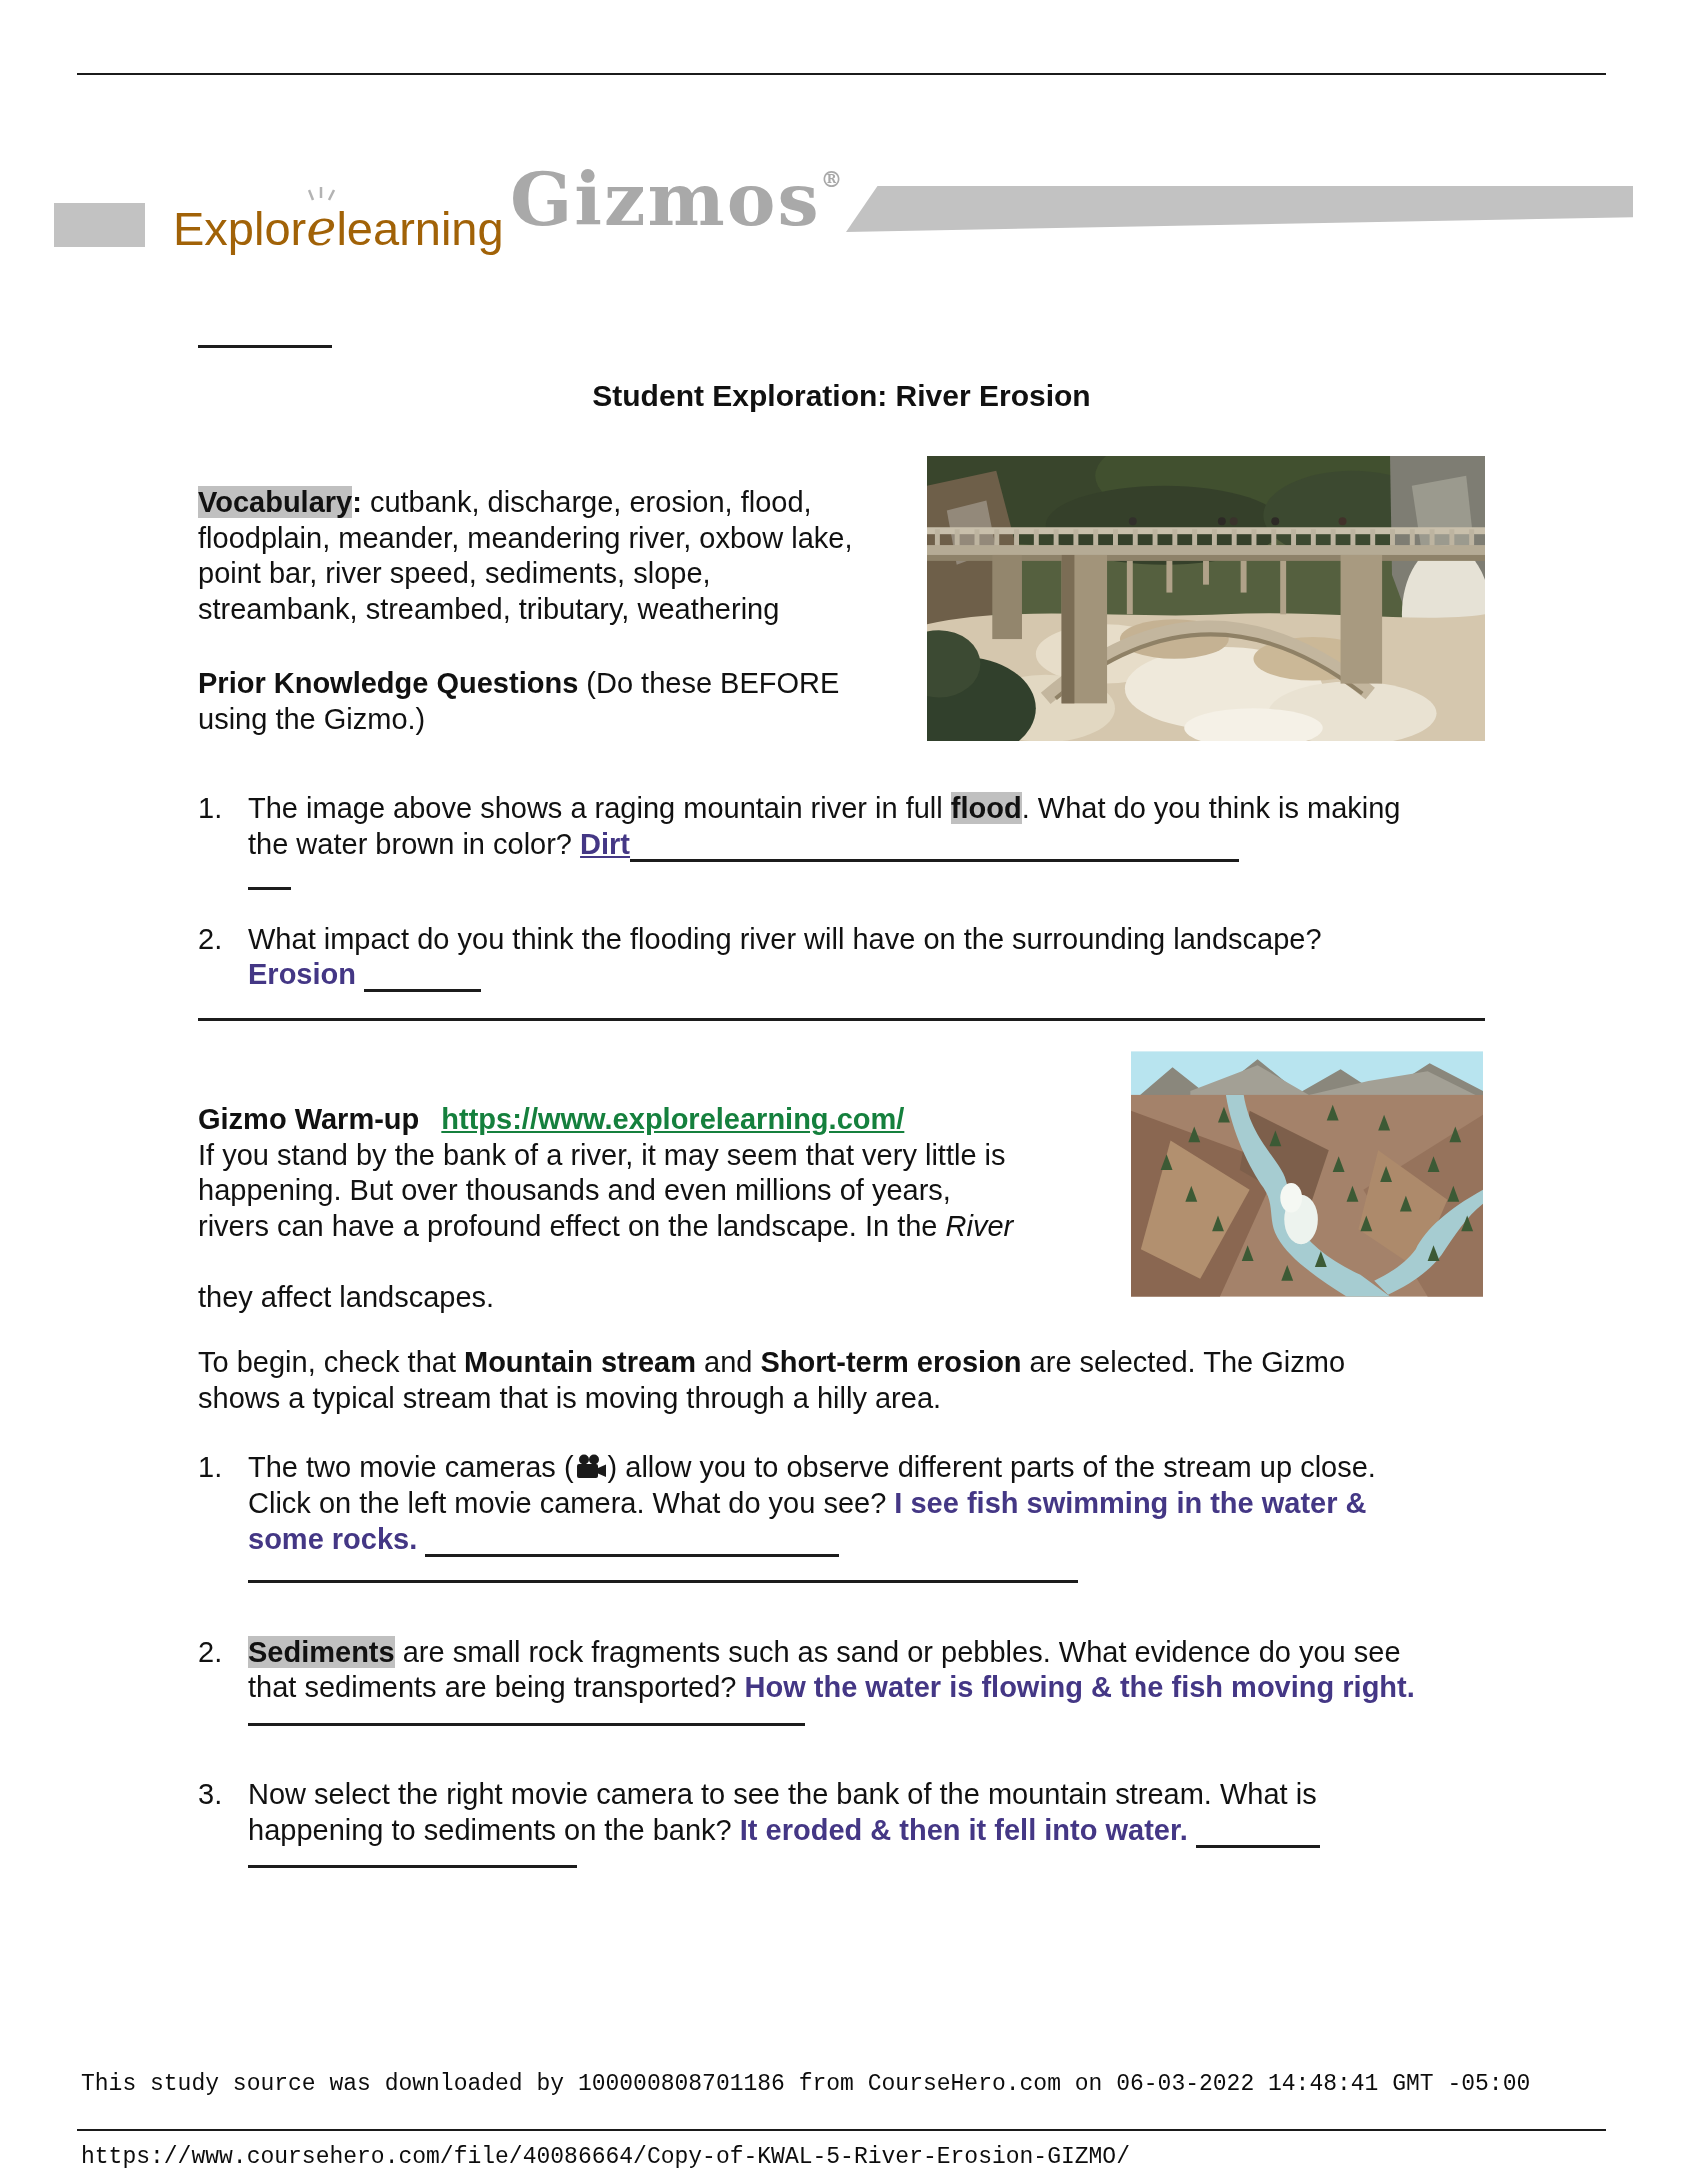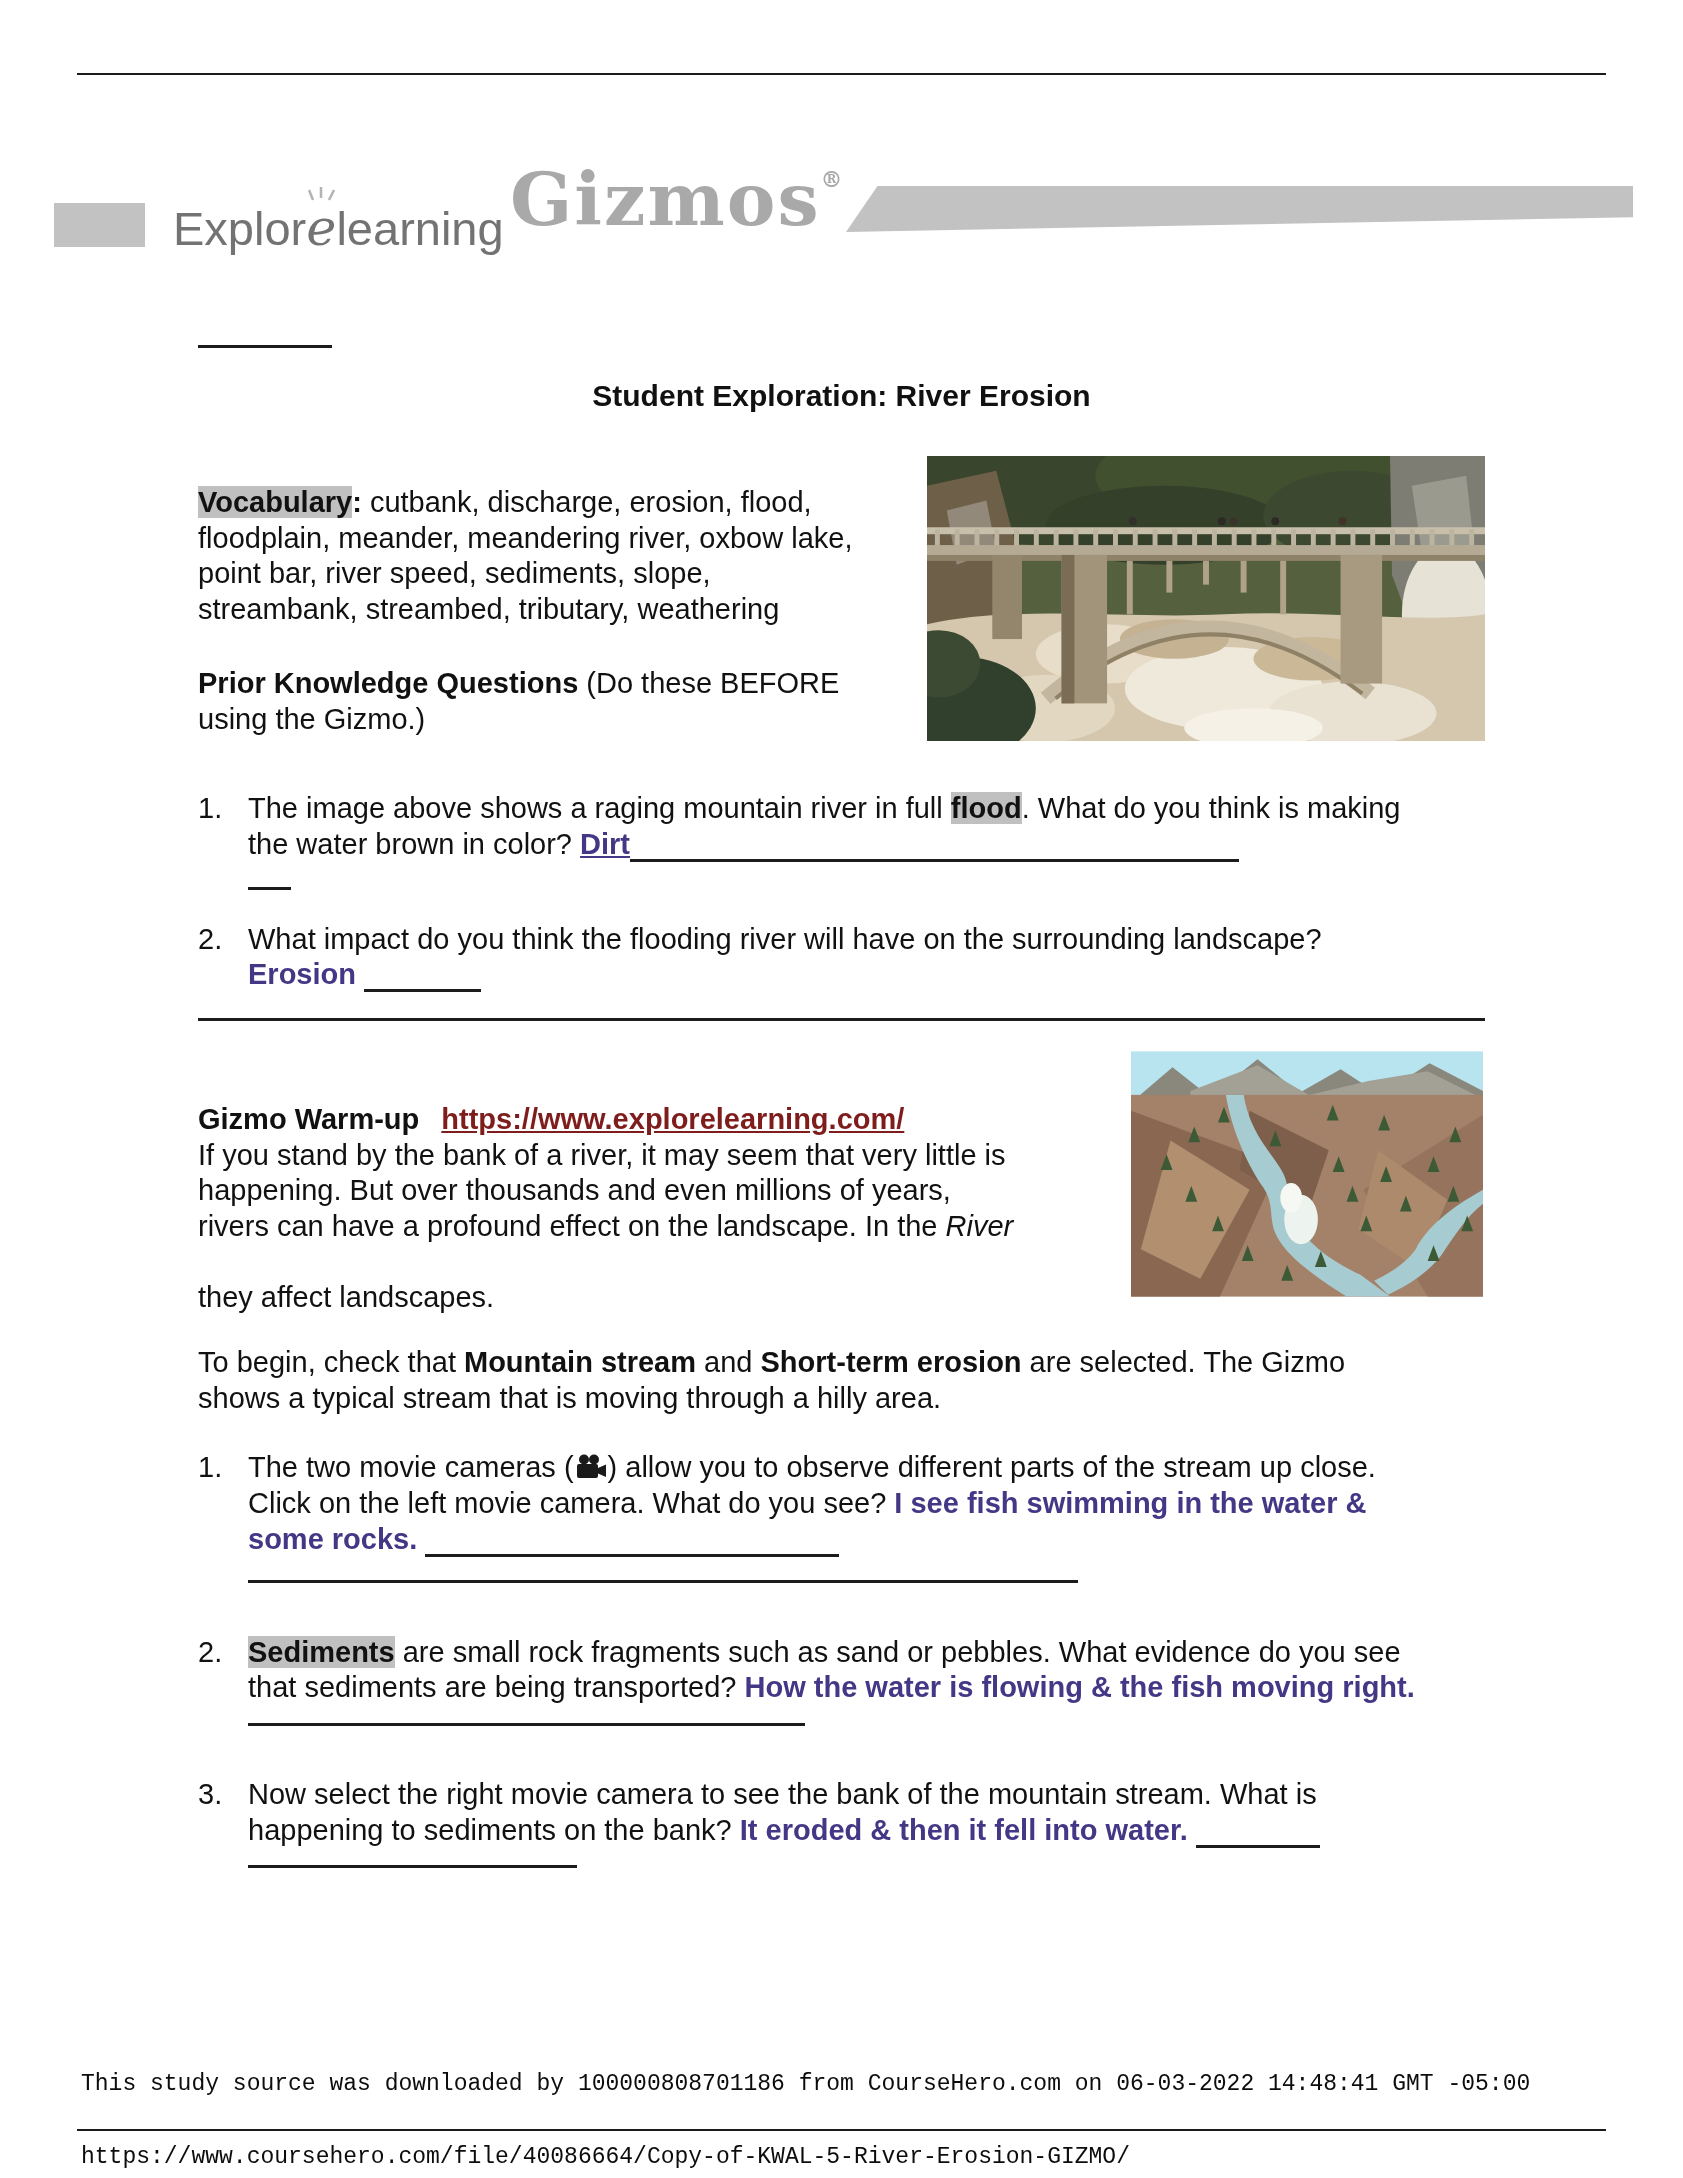--- a/index.html
+++ b/index.html
@@ -8,25 +8,25 @@
   .rule{position:absolute;border-top:2px solid #1b1b1b;}
   .ln{position:absolute;white-space:nowrap;font-size:29px;line-height:36px;}
   .num{display:inline-block;width:50px;}
   .b{font-weight:bold;}
   .it{font-style:italic;}
   .hl{background:#c0c0c0;font-weight:bold;}
   .ans{color:#443785;font-weight:bold;}
   .ansu{text-decoration:underline;}
   .blank{display:inline-block;height:30px;border-bottom:3px solid #1c1c1c;vertical-align:bottom;}
   .blankline{position:absolute;border-top:3px solid #1c1c1c;}
-  a.link{color:#7f1d1d;font-weight:bold;text-decoration:underline;}
+  a.link{color:#15803d;font-weight:bold;text-decoration:underline;}
   .serif{position:absolute;font-family:Liberation Mono, monospace;font-size:23px;white-space:nowrap;color:#0c0c0c;}
   
   .logo-block{position:absolute;left:54px;top:203px;width:91px;height:44px;background:#c2c2c2;}
-  .logo-explore{position:absolute;left:173px;top:198px;font-size:47px;color:#737373;
+  .logo-explore{position:absolute;left:173px;top:198px;font-size:47px;color:#a16207;
                 font-family:"Liberation Sans",sans-serif;}
   .logo-e{font-family:"DejaVu Serif",serif;font-style:italic;font-size:51px;position:relative;}
   .logo-e .rays{position:absolute;left:2px;top:-12px;}
   .logo-gizmos{position:absolute;left:510px;top:156px;font-family:"DejaVu Serif",serif;
                font-weight:bold;font-size:73px;color:#a9a9a9;letter-spacing:2px;}
   .logo-gizmos sup{font-size:22px;vertical-align:38px;}
   .logo-swoosh{position:absolute;left:846px;top:186px;width:787px;height:46px;background:#c2c2c2;
                clip-path:polygon(0 100%,4% 0,100% 0,100% 68%);}
   #title{position:absolute;left:0;top:379px;width:1683px;text-align:center;
          font-size:30px;font-weight:bold;white-space:nowrap;}

